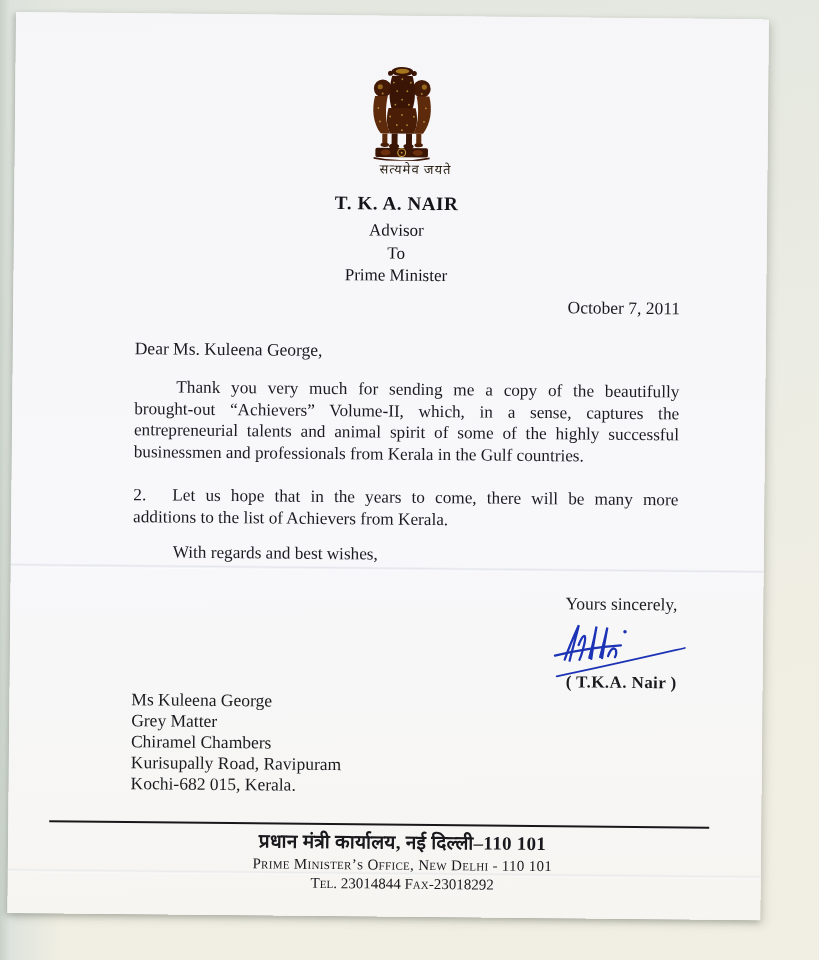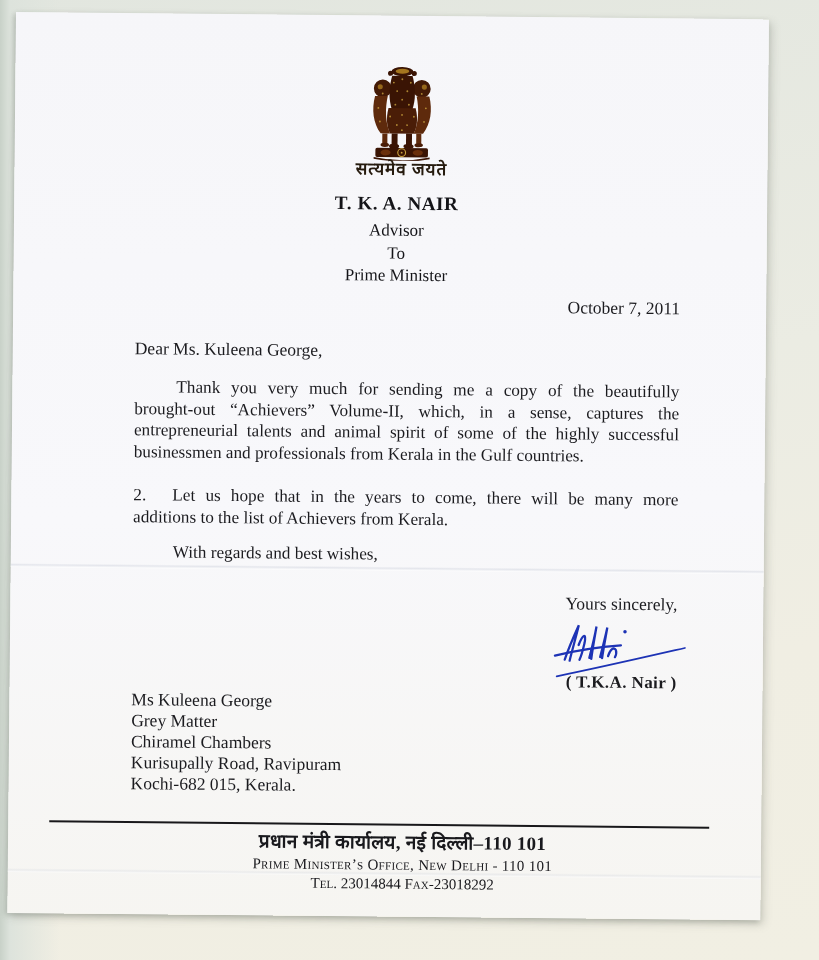--- a/index.html
+++ b/index.html
@@ -16,21 +16,21 @@
     transform:rotate(0.55deg);transform-origin:0 0;
     background:linear-gradient(178deg,#f6f6f9 0%,#f8f8fb 55%,#f6f5f1 100%);
     box-shadow:-2px 2px 5px rgba(90,100,90,.28), 3px 4px 9px rgba(115,120,108,.30);
   }
   .crease{position:absolute;left:0;width:100%;height:4px;pointer-events:none;}
   .crease-1{top:551px;background:linear-gradient(180deg,rgba(255,255,255,0) 0%,rgba(205,209,220,.45) 40%,rgba(255,255,255,.85) 100%);}
   .crease-2{top:856px;background:linear-gradient(180deg,rgba(255,255,255,0) 0%,rgba(208,212,220,.30) 45%,rgba(255,255,255,.6) 100%);}
   .ink{color:#1b1b1f;}
   .emblem{position:absolute;left:337px;top:50px;width:100px;text-align:center;}
   .emblem svg{width:96px;height:95px;display:block;margin:0 auto;}
-  .motto{font-size:17px;line-height:16px;margin-top:1px;color:#261b0e;font-weight:700;letter-spacing:1px;white-space:nowrap;}
+  .motto{font-size:13px;line-height:16px;margin-top:1px;color:#261b0e;font-weight:400;letter-spacing:1px;white-space:nowrap;text-align:right;}
   .sender{position:absolute;left:110px;top:176px;width:545px;text-align:center;color:#141418;}
   .sender-name{font-size:19px;font-weight:700;letter-spacing:.6px;line-height:24px;}
   .sender-role{margin-top:4px;font-size:17px;line-height:22.5px;}
   .date{position:absolute;top:280px;right:86px;font-size:17.5px;}
   .salutation{position:absolute;left:122px;top:325px;font-size:17.5px;}
   .para{position:absolute;left:122px;width:545px;font-size:17.2px;line-height:21.6px;}
   .para .just{text-align:justify;text-align-last:justify;}
   .p1{top:363px;}
   .p1 .indent{text-indent:42px;}
   .p2{top:471px;}

